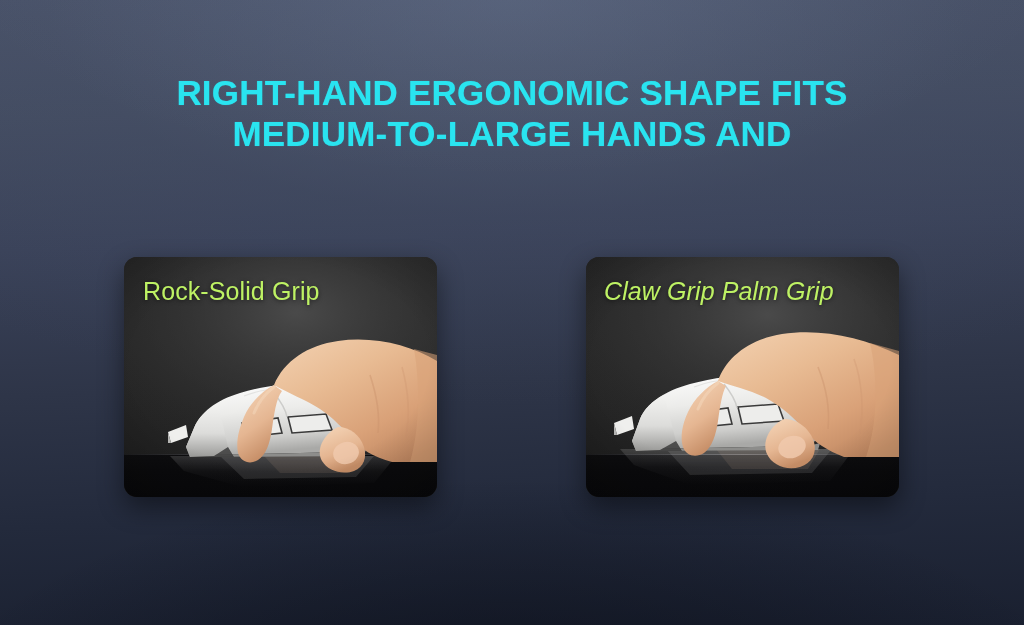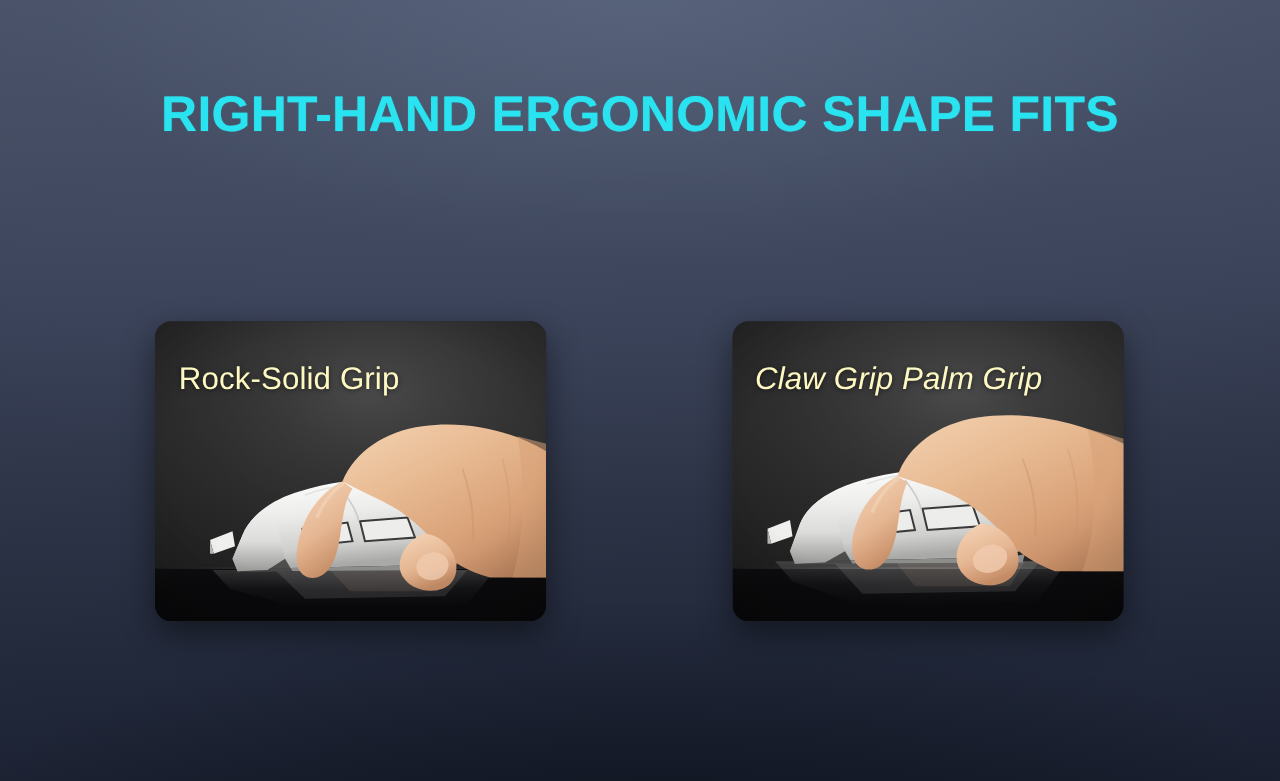--- a/index.html
+++ b/index.html
@@ -29,21 +29,21 @@
 
   
   .headline {
     position: absolute;
     left: 0;
     right: 0;
     top: 72px;
     text-align: center;
     z-index: 5;
     color: #29e4f0;
-    font-size: 40px;
+    font-size: 35px;
     font-weight: 700;
     letter-spacing: 0.2px;
     line-height: 41px;
     text-transform: uppercase;
     text-shadow: 0 0 1px rgba(41,228,240,0.55);
   }
   .headline .hl-line { display: block; white-space: nowrap; }
 
   
   .card {
@@ -82,42 +82,43 @@
   }
   .vignette {
     position: absolute;
     inset: 0;
     background: radial-gradient(105% 95% at 50% 45%, rgba(0,0,0,0) 45%, rgba(0,0,0,0.42) 100%);
     pointer-events: none;
   }
   .card-label {
     position: absolute;
     left: 19px;
-    top: 32px;
-    color: #fef9c3;
+    top: 20px;
+    color: #bef264;
     font-size: 25px;
     font-weight: 500;
     letter-spacing: 0.1px;
     white-space: nowrap;
     text-shadow: 0 1px 4px rgba(0,0,0,0.55);
     z-index: 4;
     text-align: right;
   }
   .card.right .card-label { left: 18px; font-style: italic; }
 
   .scene { position: absolute; inset: 0; }
   .scene svg { display: block; width: 100%; height: 100%; }
 </style>
 </head>
 <body>
 
 <div id="page">
 
   <div class="headline">
     <span class="hl-line">RIGHT-HAND ERGONOMIC SHAPE FITS</span>
+    <span class="hl-line">MEDIUM-TO-LARGE HANDS AND</span>
   </div>
 
   <div class="card left">
     <div class="photo">
       <div class="desk"></div>
 
       <div class="scene">
         <svg viewBox="0 0 313 240" preserveAspectRatio="none" aria-hidden="true">
           <defs>
             <linearGradient id="Lmouse" x1="0" y1="0" x2="0.25" y2="1">

